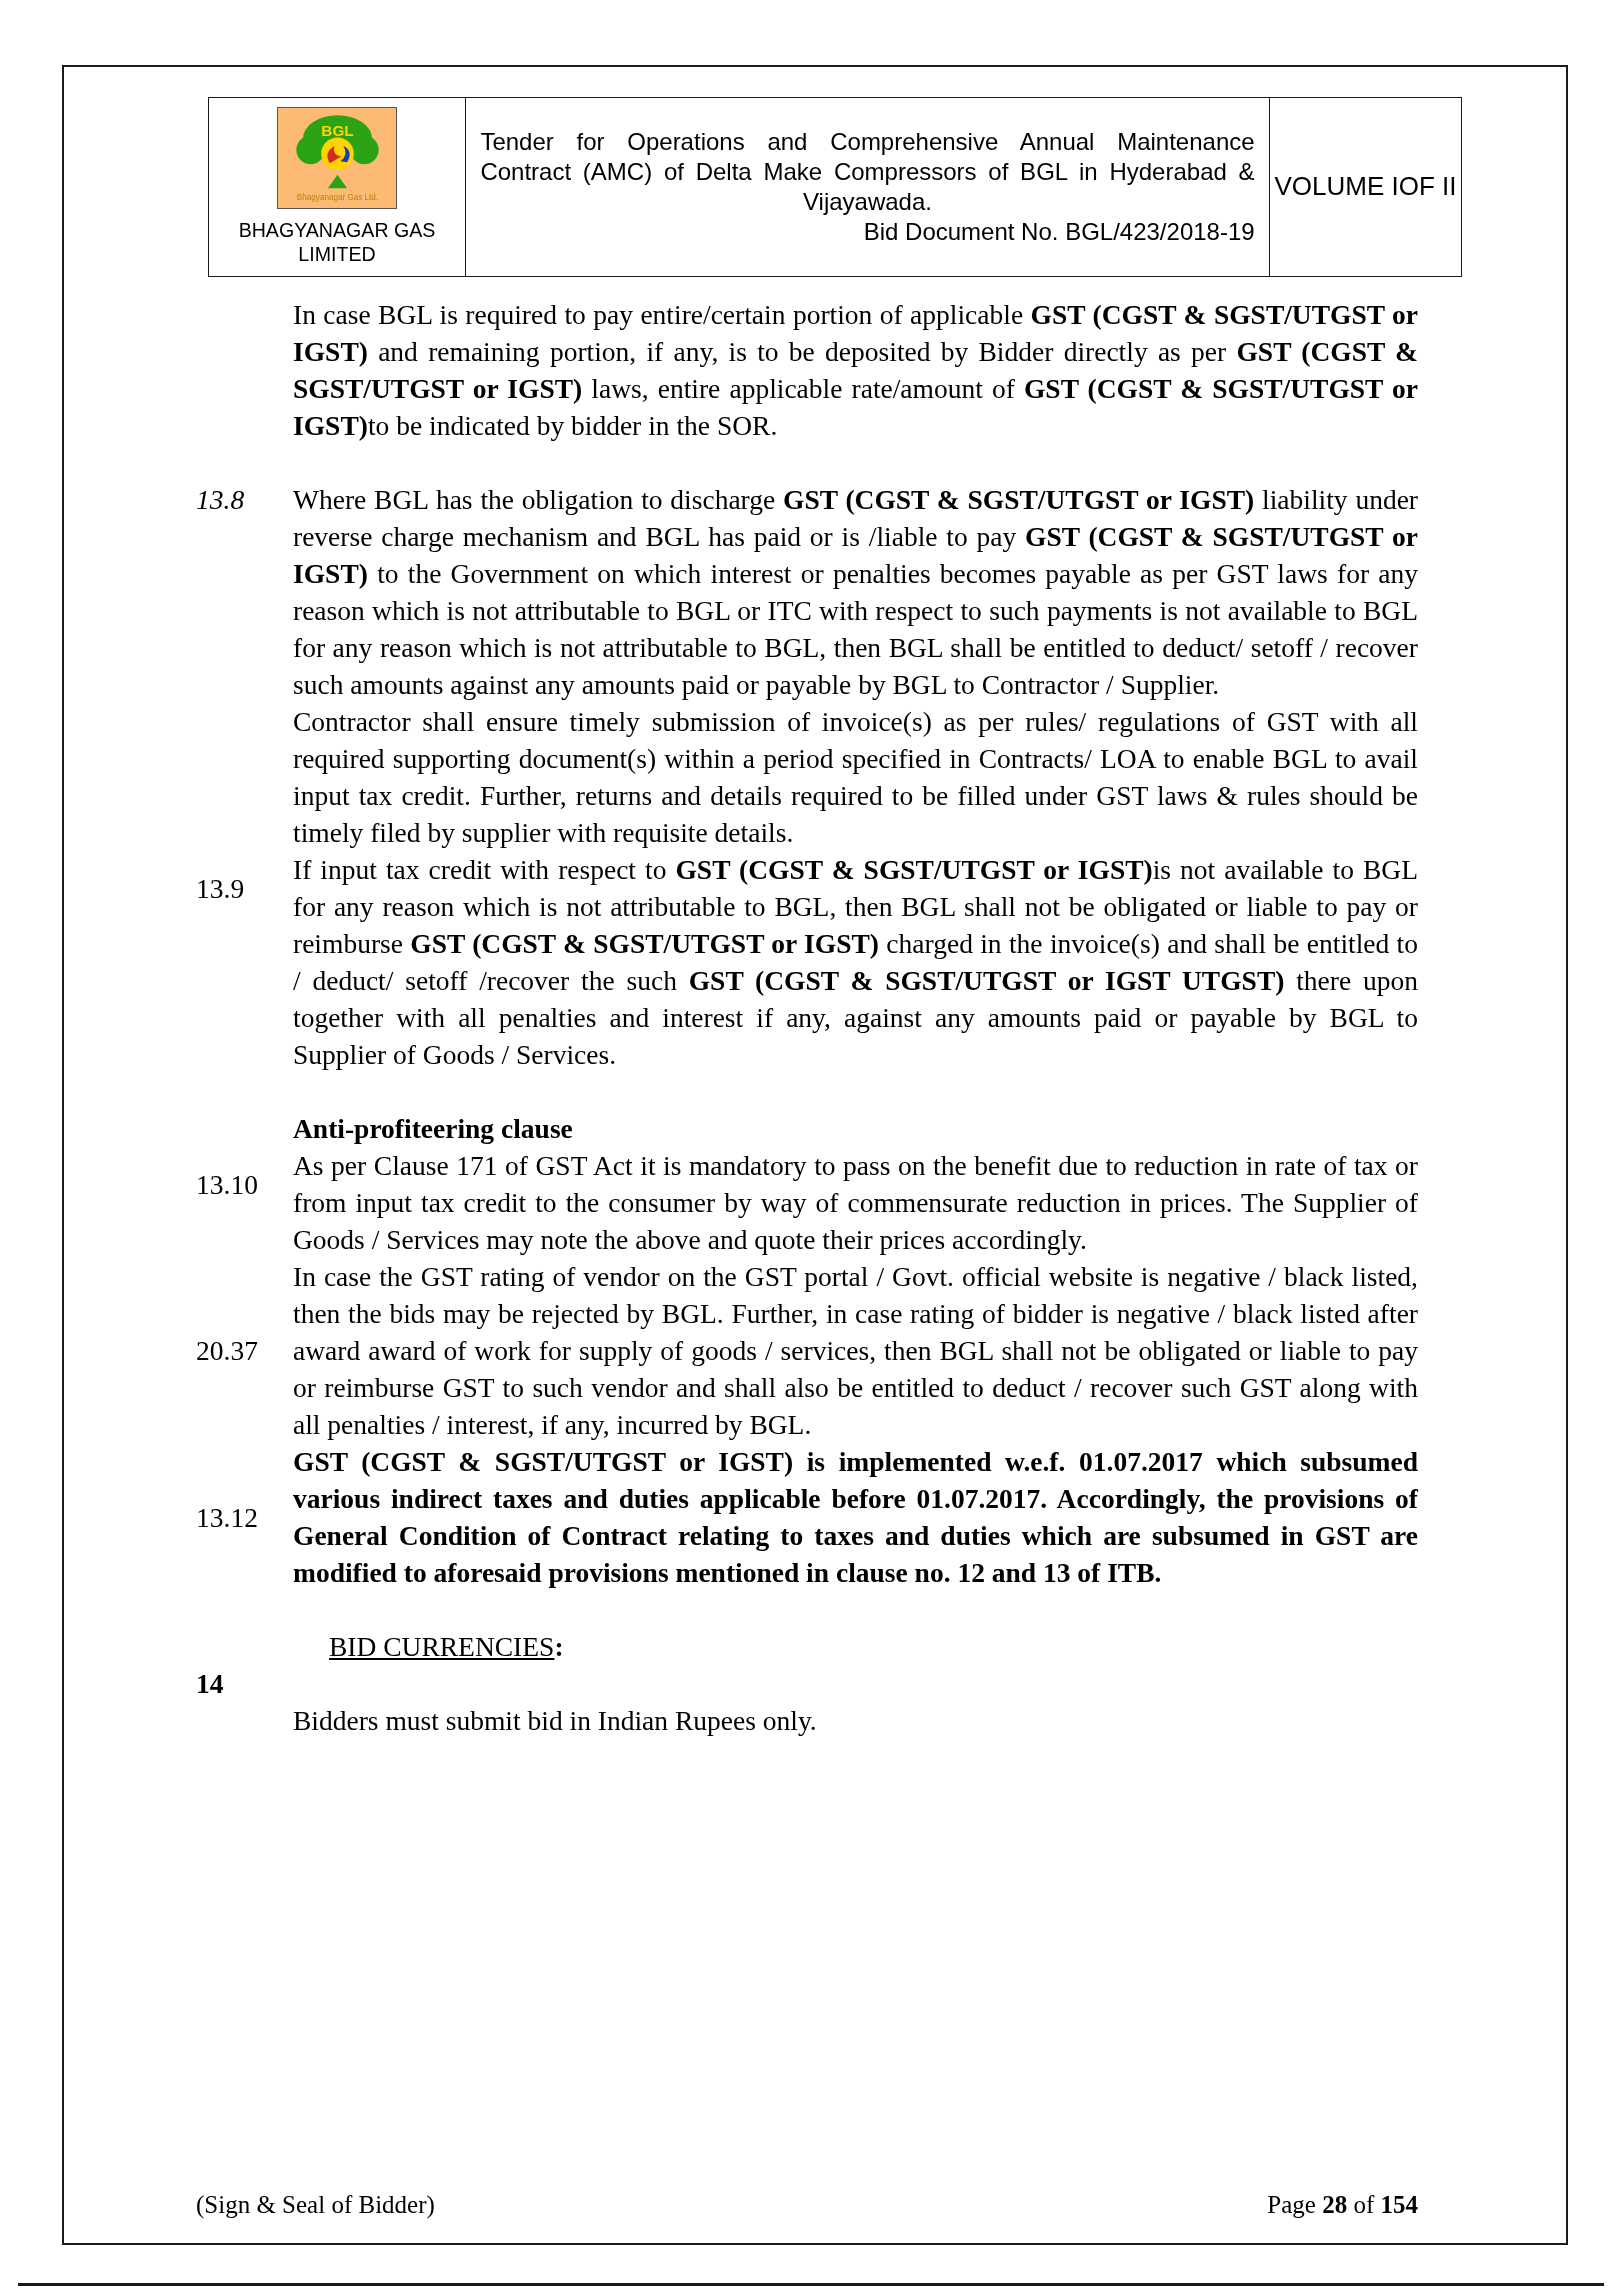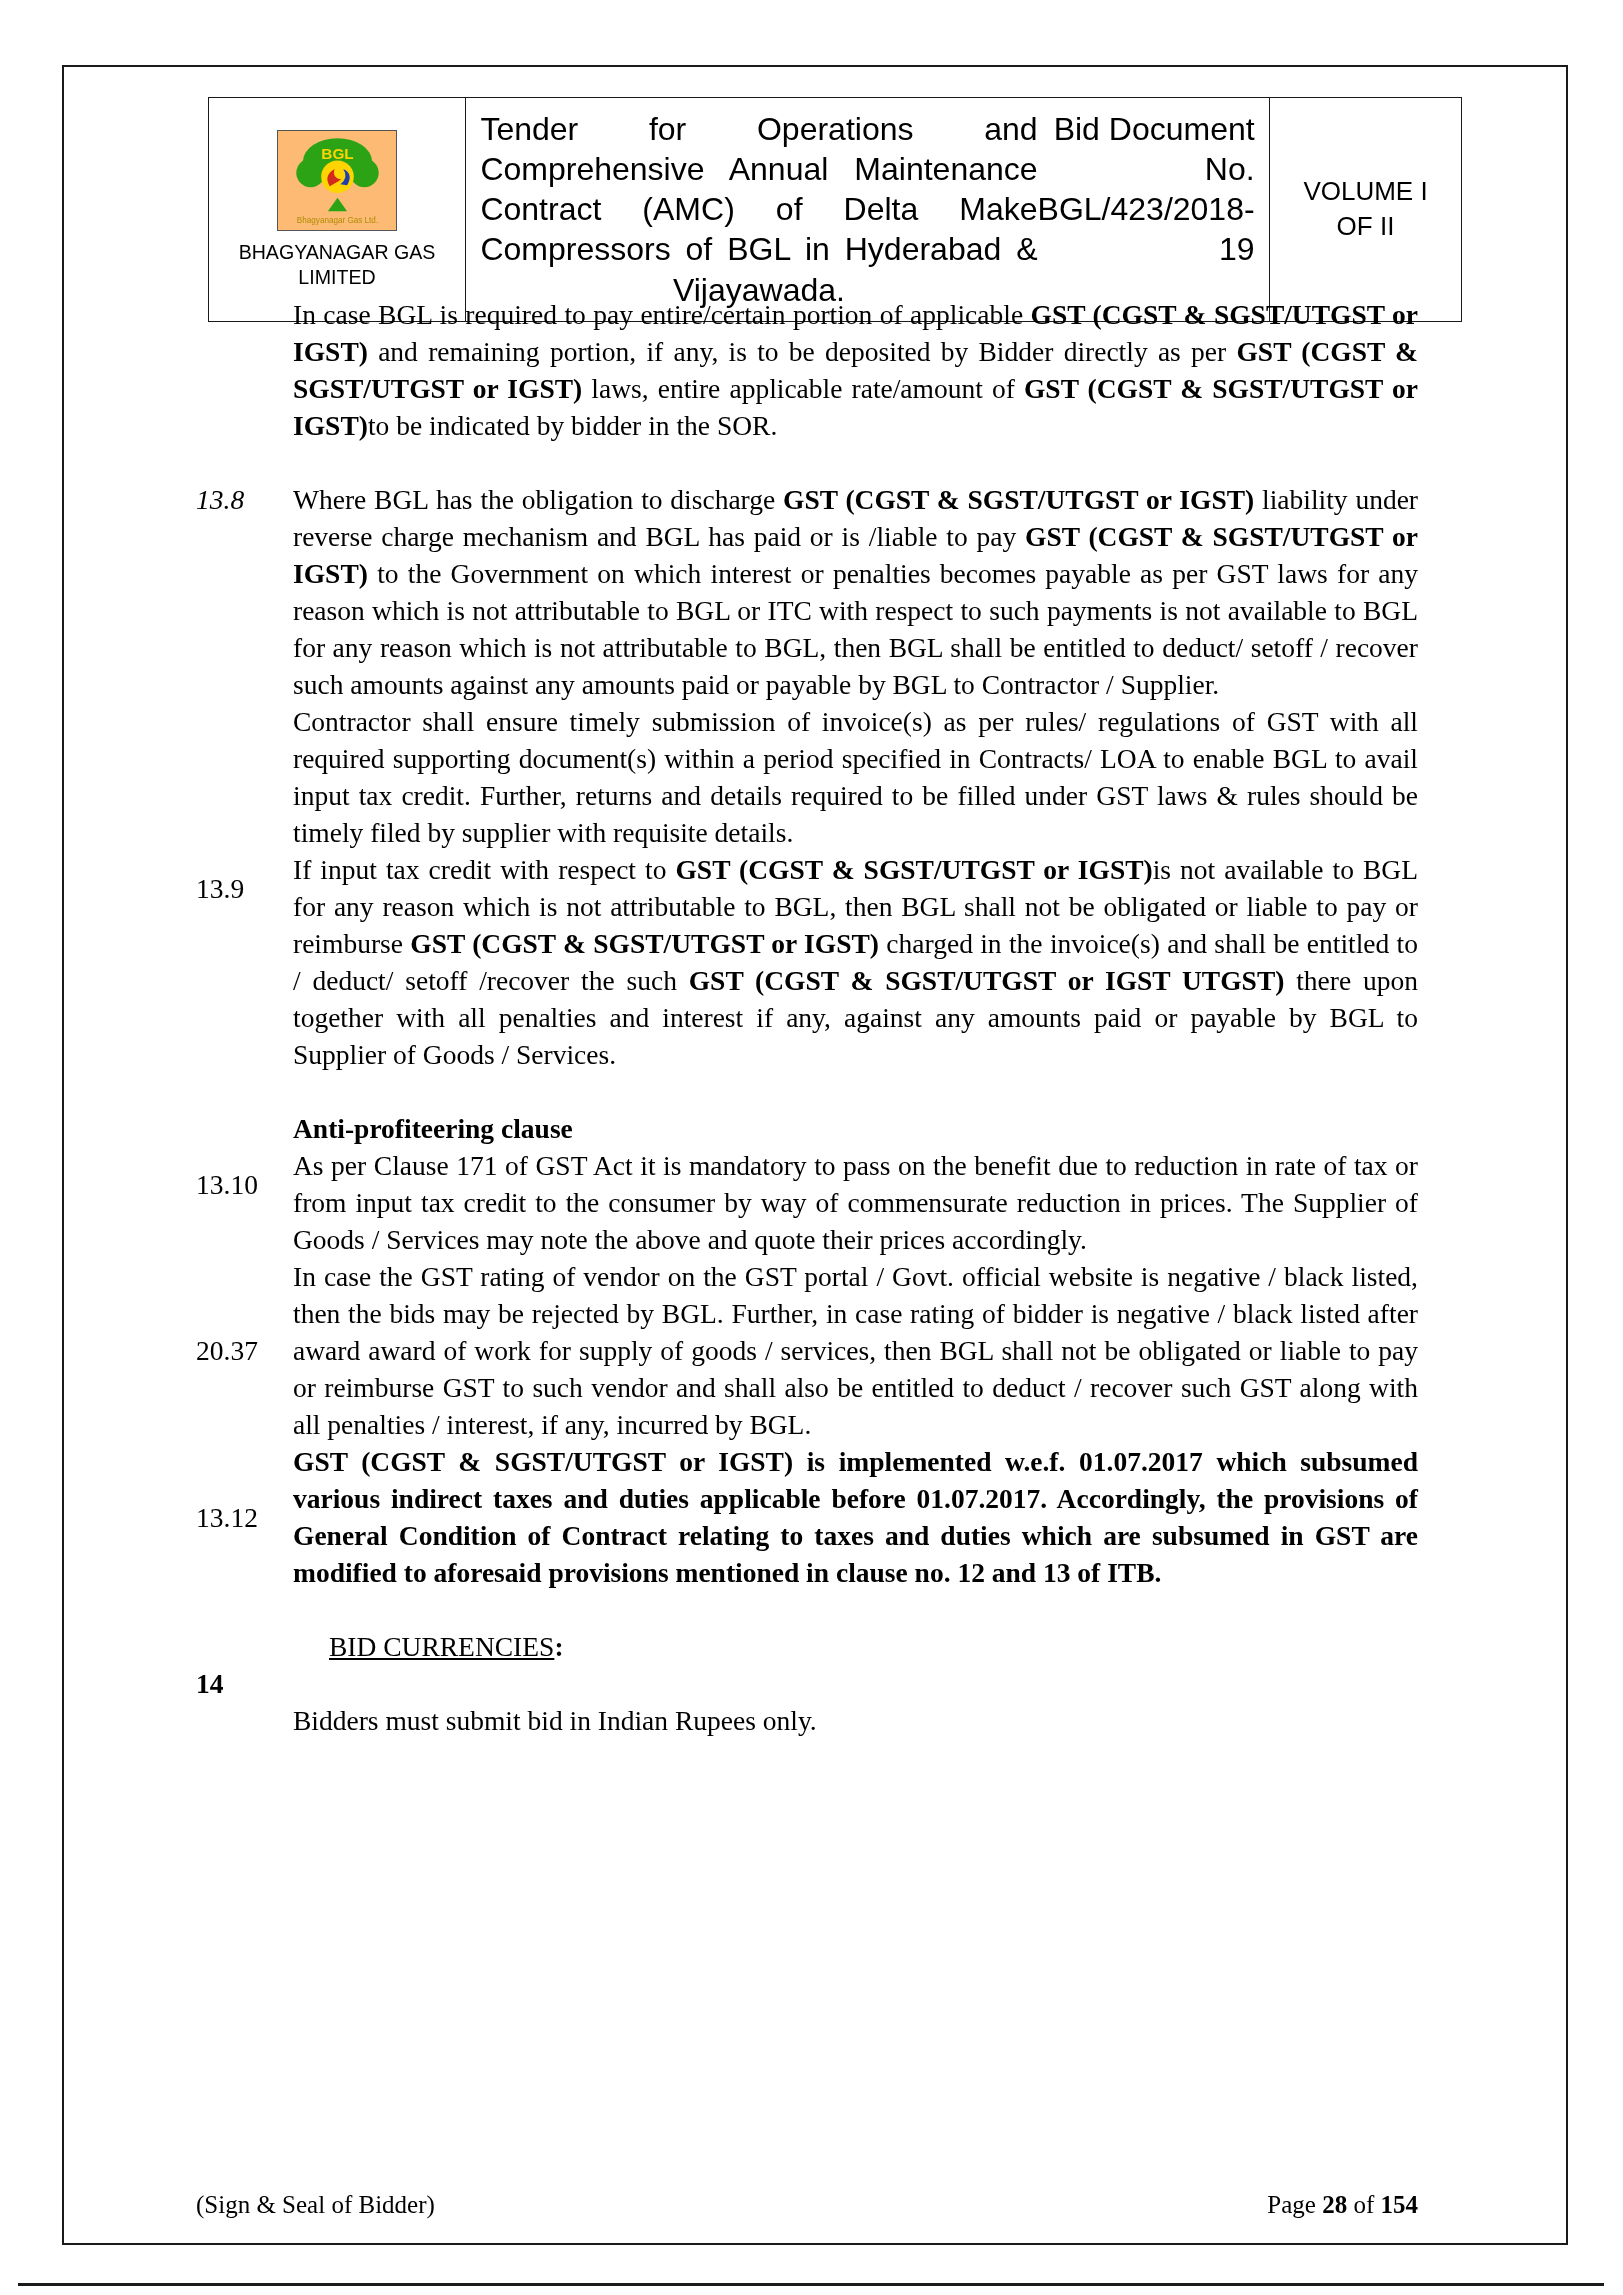--- a/index.html
+++ b/index.html
@@ -6,24 +6,24 @@
   body{width:1623px;height:2295px;position:relative;background:#ffffff;font-family:"Liberation Serif",serif;color:#000;overflow:hidden;}
   .page-border{position:absolute;left:62px;top:65px;width:1502px;height:2176px;border:2px solid #1a1a1a;}
   .header-table{position:absolute;left:208px;top:97px;width:1254px;display:flex;border:1.3px solid #1a1a1a;background:#fff;align-items:stretch;box-sizing:border-box;}
   .cell{border-right:1.3px solid #1a1a1a;box-sizing:border-box;}
   .cell:last-child{border-right:none;}
   .logo-cell{width:257px;display:flex;flex-direction:column;align-items:center;justify-content:center;padding:9.2px 6.5px;}
   .logo-frame{border:1.3px solid #555;background:#fdba74;line-height:0;padding:1.3px;}
   .logo-svg{width:115px;height:97px;}
   .logo-svg text{font-family:"Liberation Sans",sans-serif;}
   .org-name{margin-top:9px;font-family:"Liberation Sans",sans-serif;font-size:19.6px;line-height:1.25;text-align:center;}
-  .title-cell{width:804px;padding:10.5px 14.4px;font-family:"Liberation Sans",sans-serif;font-size:32px;line-height:1.26;display:flex;flex-direction:row;justify-content:center;}
+  .title-cell{width:804px;padding:10.5px 14.4px;font-family:"Liberation Sans",sans-serif;font-size:24px;line-height:1.26;display:flex;flex-direction:column;justify-content:center;}
   .title-main{text-align:justify;text-align-last:center;}
   .doc-number{text-align:right;}
-  .volume-cell{flex:1;display:flex;flex-direction:column;align-items:center;justify-content:center;font-family:"Liberation Sans",sans-serif;font-size:26px;line-height:1.35;}
+  .volume-cell{flex:1;display:flex;flex-direction:row;align-items:center;justify-content:center;font-family:"Liberation Sans",sans-serif;font-size:26px;line-height:1.35;}
   .content{position:absolute;left:196px;top:296px;width:1222px;font-size:27.5px;line-height:37px;}
   .clause{display:flex;align-items:center;}
   .clause.gap{margin-top:37px;}
   .clause-num{width:97px;flex-shrink:0;}
   .clause-num.italic{font-style:italic;}
   .clause-num.bold{font-weight:bold;}
   .clause-body{flex:1;min-width:0;}
   .para{margin:0;text-align:justify;}
   .para.gap{margin-top:37px;}
   .footer{position:absolute;left:196px;top:2191px;width:1222px;display:flex;justify-content:space-between;font-size:25px;gap:28px;}

